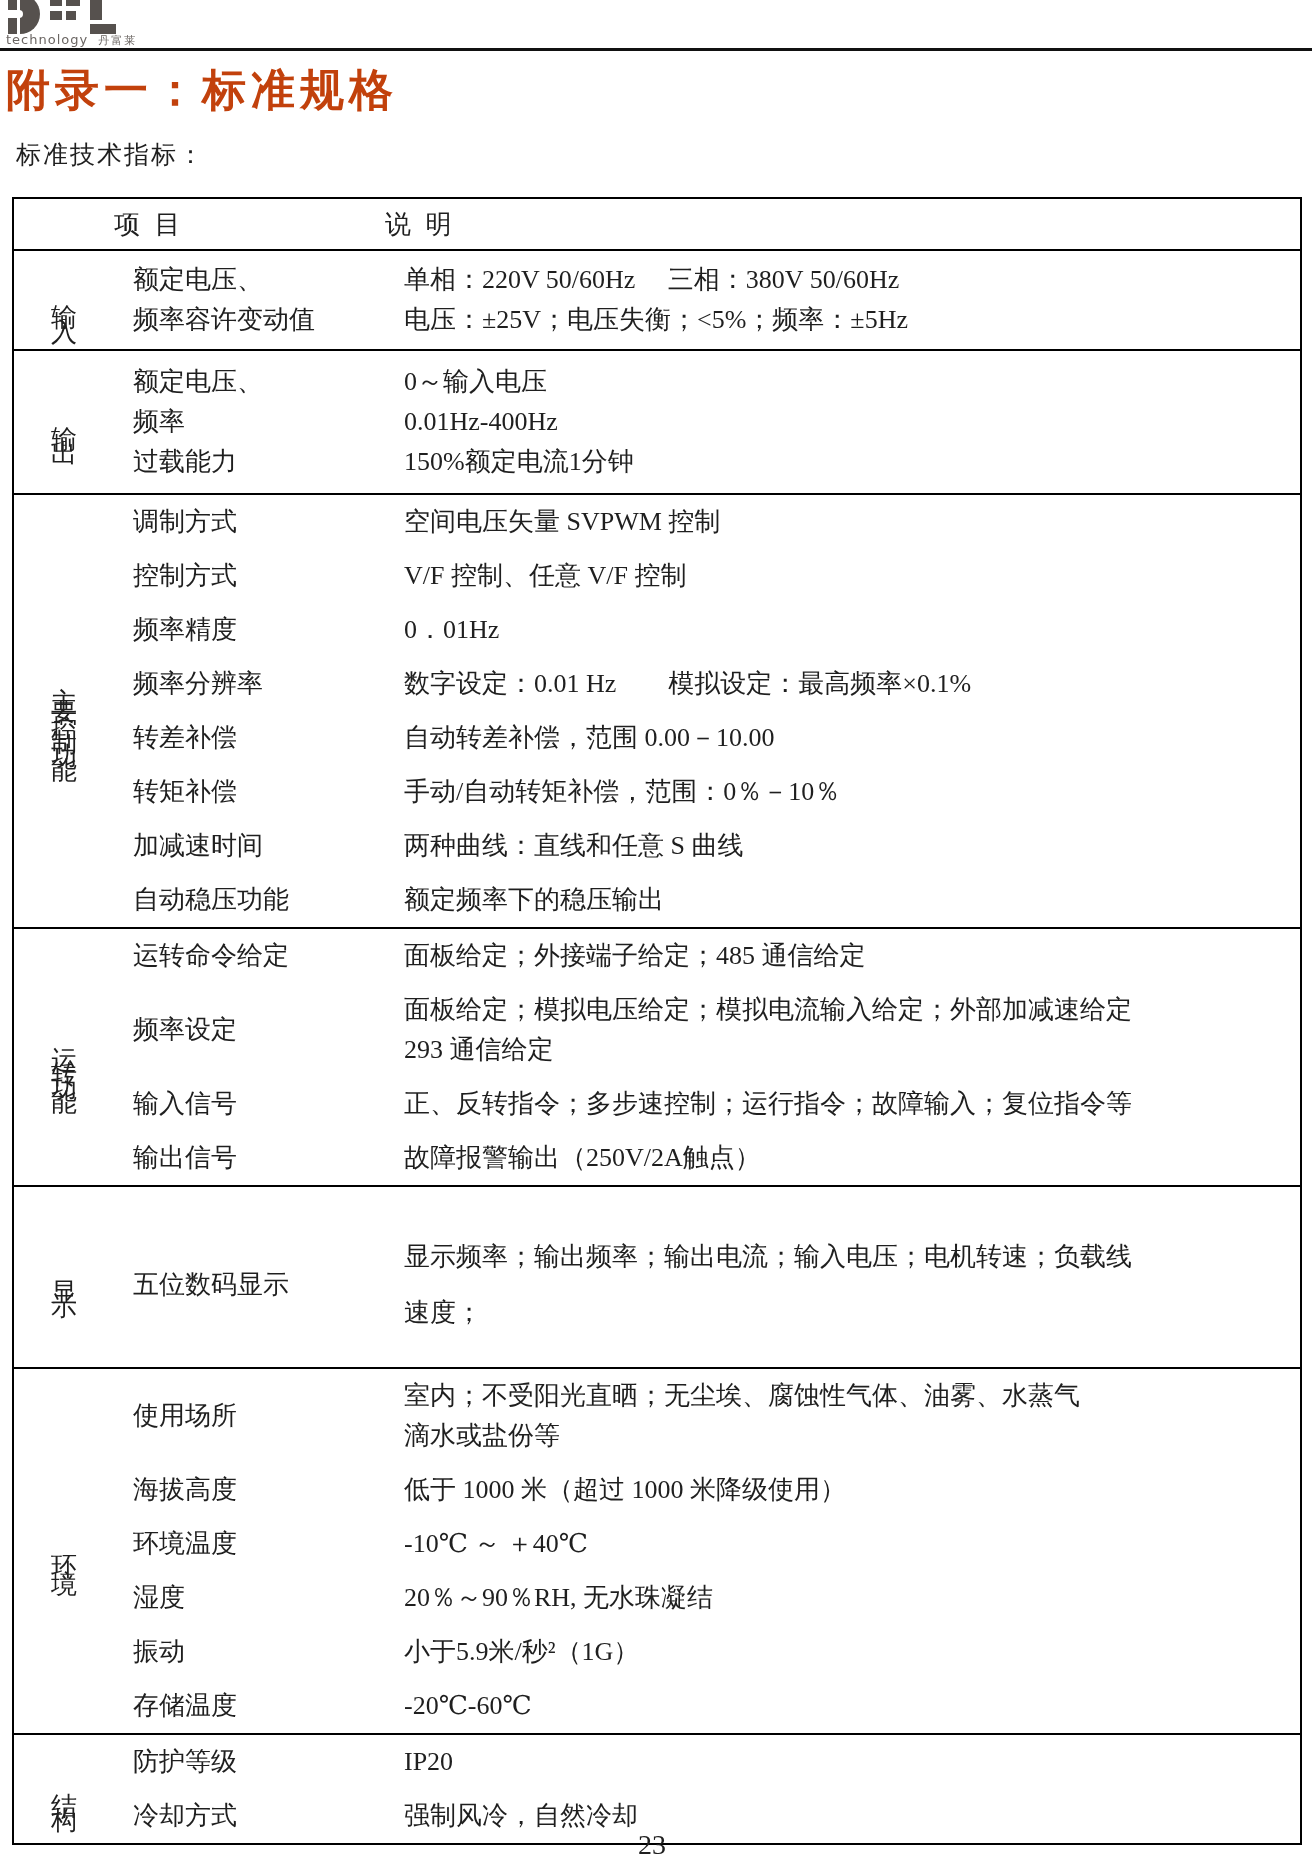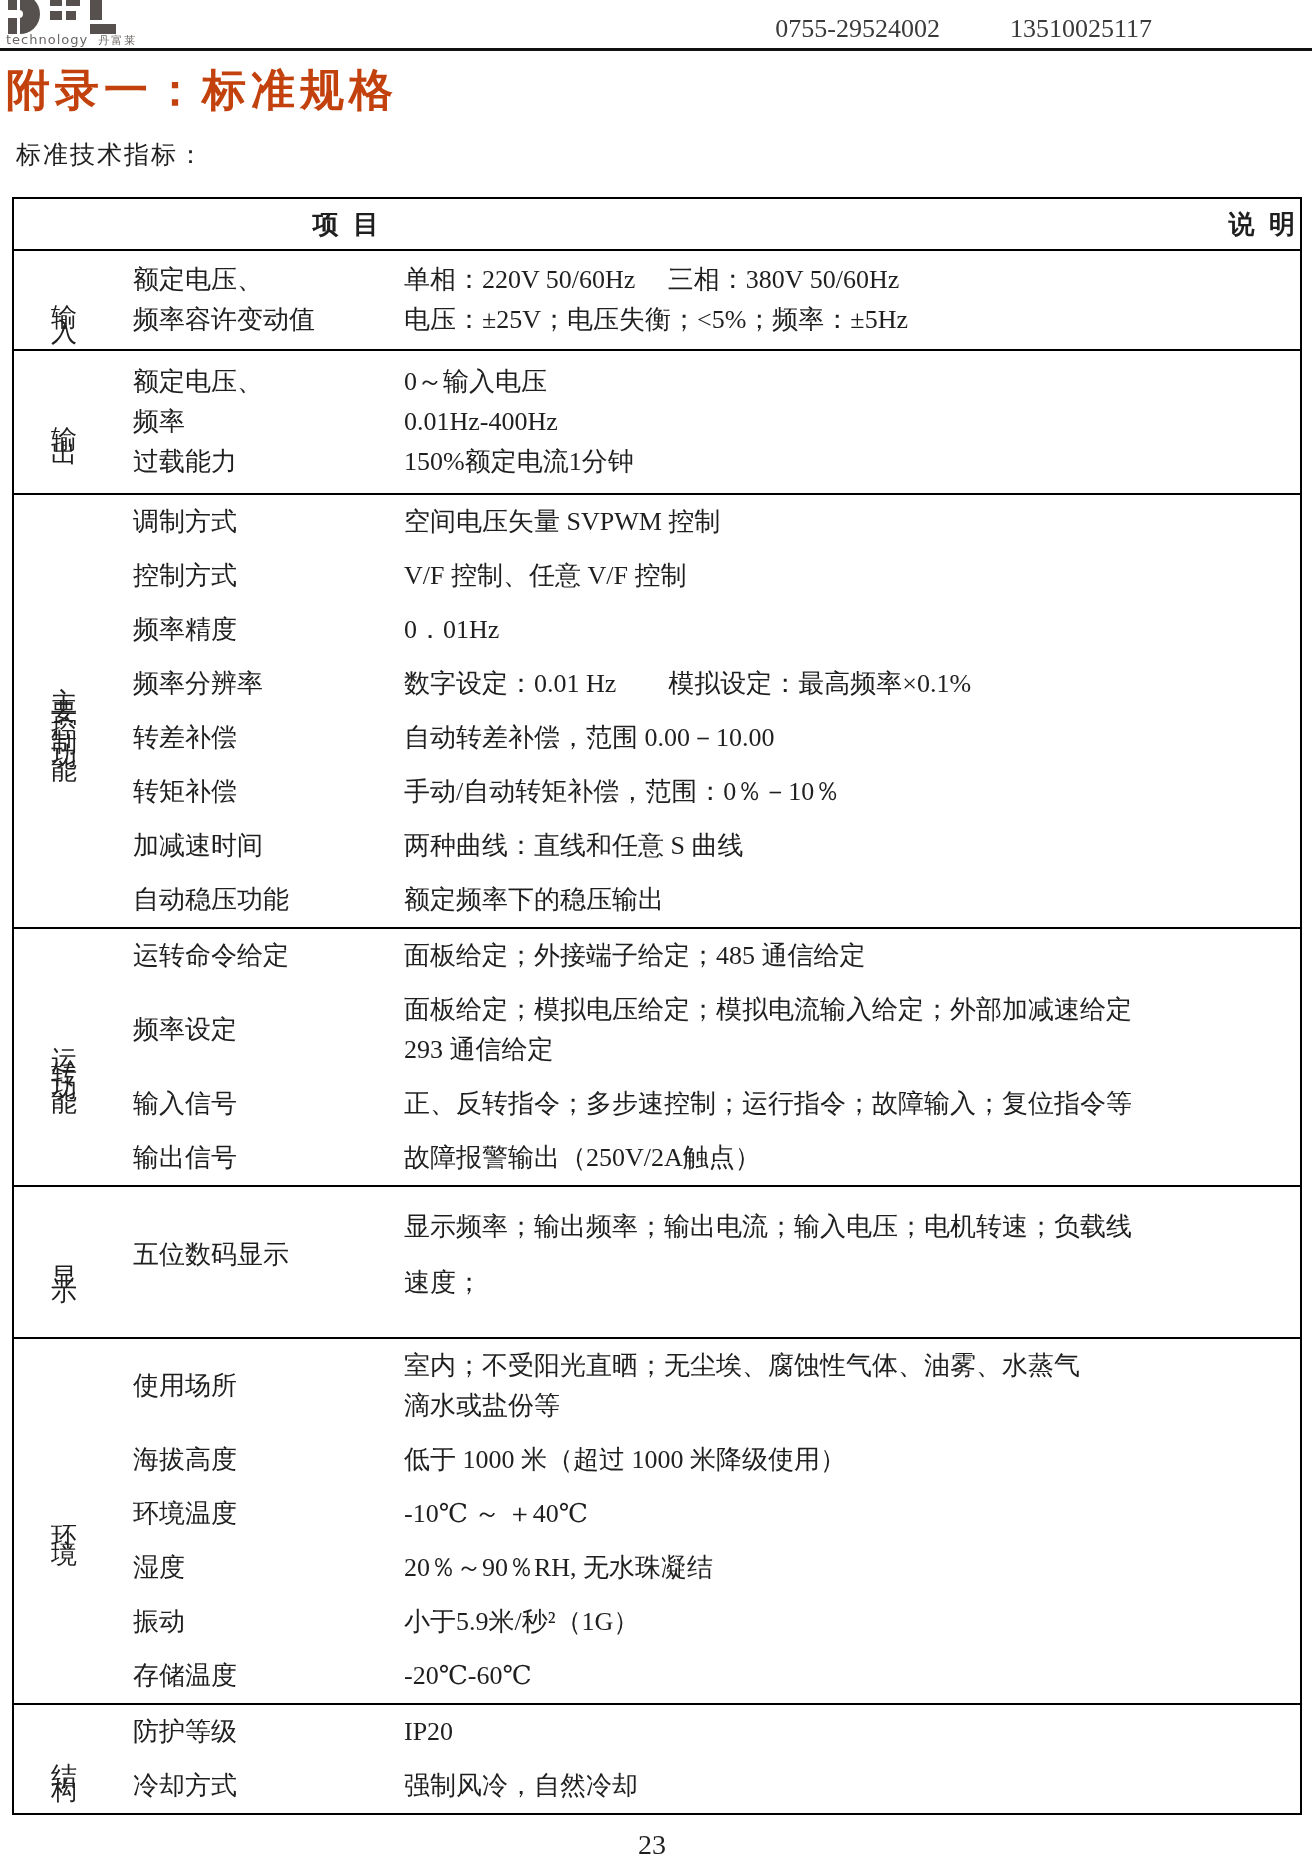--- a/index.html
+++ b/index.html
@@ -44,37 +44,37 @@
   }
   table.spec, table.spec td, table.spec th { border:0; }
   table.spec { border:2px solid #000; }
   table.spec thead tr { border-bottom:2px solid #000; }
   table.spec tbody { border-top:2px solid #000; }
   col.c-cat { width:100px; }
   col.c-item { width:271px; }
   col.c-desc { width:917px; }
   th.item, th.desc, td.item, td.desc { border-left:2px solid #000; }
   table.spec th {
-    font-weight:bold; height:48px; text-align:right; letter-spacing:4px;
+    font-weight:normal; height:48px; text-align:left; letter-spacing:4px;
   }
   td.cat { text-align:center; vertical-align:middle; }
   .cat-text {
     writing-mode:vertical-rl; text-orientation:upright;
     letter-spacing:14px; display:inline-block; line-height:1;
   }
   td.item, td.desc {
     vertical-align:middle;
     white-space:pre-line;
     line-height:40px;
     padding:7px 10px 7px 20px;
   }
   
   tbody.s0 td { padding-top:9px; padding-bottom:9px; }
   tbody.s1 td { padding-top:11px; padding-bottom:11px; }
-  tbody.s4 td.item, tbody.s4 td.desc { padding-top:12px; padding-bottom:26px; line-height:56px; }
+  tbody.s4 td.item, tbody.s4 td.desc { padding-top:42px; padding-bottom:26px; line-height:56px; }
   
   .page-number { position:absolute; left:0; right:8px; bottom:14px; text-align:center; font-size:28px; }
 </style>
 </head>
 <body>
 
 <div class="page">
 
   <div class="topbar">
     <div class="logo">
@@ -87,24 +87,20 @@
           <rect x="44" y="0" width="12" height="12"></rect>
           <rect x="60" y="0" width="14" height="12"></rect>
           <rect x="44" y="17" width="12" height="9"></rect>
           <rect x="60" y="17" width="10" height="9"></rect>
           <rect x="84" y="0" width="12" height="26"></rect>
           <rect x="84" y="30" width="26" height="10"></rect>
         </g>
       </svg>
       <div class="logo-sub"><span>technology</span><span class="cn">丹富莱</span></div>
     </div>
-    <div class="phones">
-      <span>0755-29524002</span>
-      <span>13510025117</span>
-    </div>
   </div>
   <hr class="top-rule">
 
   <h1 class="doc-title">附录一：标准规格</h1>
   <div class="doc-subtitle">标准技术指标：</div>
 
   <table class="spec">
     <colgroup>
         <col class="c-cat">
         <col class="c-item">

